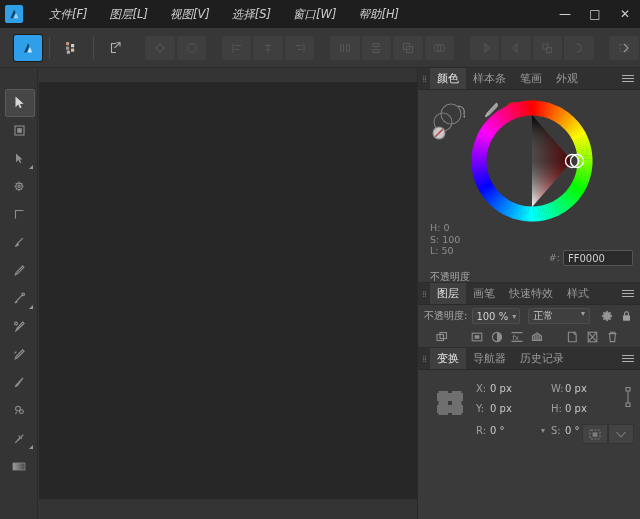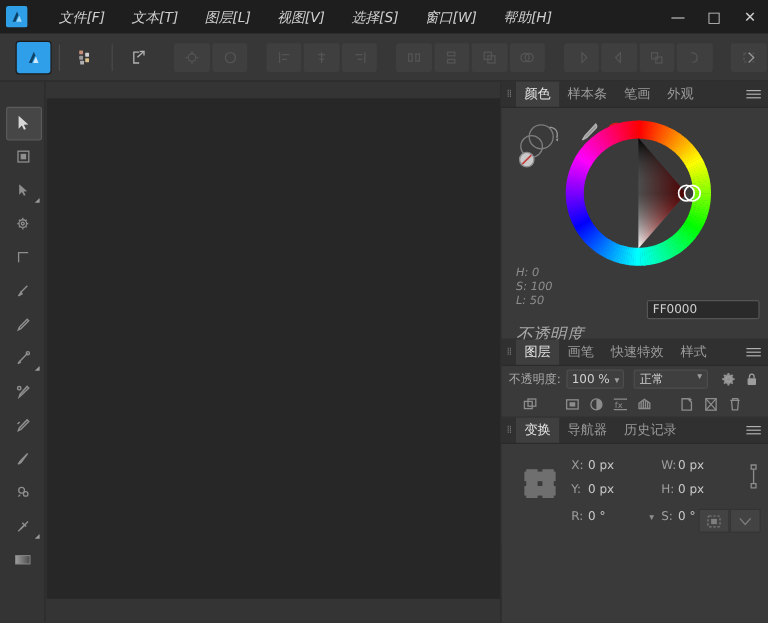--- a/index.html
+++ b/index.html
@@ -106,29 +106,29 @@
   .ptab.active { background:#3f3f3f; color:#e4e4e4; }
   .panel-menu { position:absolute; right:6px; top:5px; width:12px; height:12px; }
   .panel-menu span { display:block; height:1px; background:#b0b0b0; margin:2px 0; }
 
   .panel-body { background:#3a3a3a; position:relative; }
 
   
   .color-body { height:192px; position:relative; }
   .swatch-group { position:absolute; left:12px; top:10px; width:66px; height:46px; }
   .wheel-holder { position:absolute; left:51px; top:8px; width:126px; height:126px; }
-  .hsl { position:absolute; left:12px; top:132px; font-size:9.5px; color:#8d8d8d; line-height:11.5px;font-style:italic; }
+  .hsl { position:absolute; left:12px; top:132px; font-size:9.5px; color:#8d8d8d; line-height:11.5px; }
   .hexbox {
-    position:absolute; right:7px; top:160px; width:94px; height:16px;
+    position:absolute; right:7px; top:160px; width:70px; height:16px;
     background:#2a2a2a; border:1px solid #555; border-radius:2px;
     display:flex; align-items:center; padding-left:4px;
     font-size:10px; color:#cfcfcf;
   }
   .hexhash { position:absolute; right:80px; top:162px; font-size:9.5px; color:#8d8d8d; }
-  .op-label { position:absolute; left:12px; top:180px; font-size:14px; color:#a8a8a8;font-style:italic; }
+  .op-label { position:absolute; left:12px; top:180px; font-size:10px; color:#a8a8a8; }
   .op-row { position:absolute; left:8px; top:192px; width:208px; height:18px; display:flex; align-items:center; }
   .op-dot { width:13px; height:13px; border-radius:50%; background:#d01f1f; margin-right:6px; }
   .op-track { flex:1; height:6px; background:#2c2c2c; border-radius:3px; position:relative; }
   .op-knob { position:absolute; right:-3px; top:-4px; width:12px; height:12px; border-radius:50%;
              border:1.5px solid #d8d8d8; background:#3a3a3a; }
   .op-val { font-size:10px; color:#c4c4c4; margin:0 4px 0 8px; width:36px; text-align:right; }
   .mini-drop { width:16px; height:16px; background:#4a4a4a; border:1px solid #2e2e2e; border-radius:2px;
                display:flex; align-items:center; justify-content:center; color:#b5b5b5; font-size:8px; }
 
   
@@ -168,21 +168,20 @@
   <div class="menubar">
     <div class="applogo">
       <svg width="18" height="18" viewBox="0 0 18 18">
         <rect x="0" y="0" width="18" height="18" rx="2" fill="#2f9fe8"></rect>
         <path d="M5.5 13.2 L9.2 4.6 L10.4 7.4 L7.9 13.2 Z" fill="#0d3f63"></path>
         <path d="M8.6 13.2 L11.1 8.2 L13.2 13.2 Z" fill="#9fd8f7"></path>
       </svg>
     </div>
     <div class="menu-items">
       <div class="menu-item">文件[F]</div>
-      <div class="menu-item">文本[T]</div>
       <div class="menu-item">图层[L]</div>
       <div class="menu-item">视图[V]</div>
       <div class="menu-item">选择[S]</div>
       <div class="menu-item">窗口[W]</div>
       <div class="menu-item">帮助[H]</div>
     </div>
     <div class="wincontrols">
       <div class="wc">—</div>
       <div class="wc">□</div>
       <div class="wc close">✕</div>

